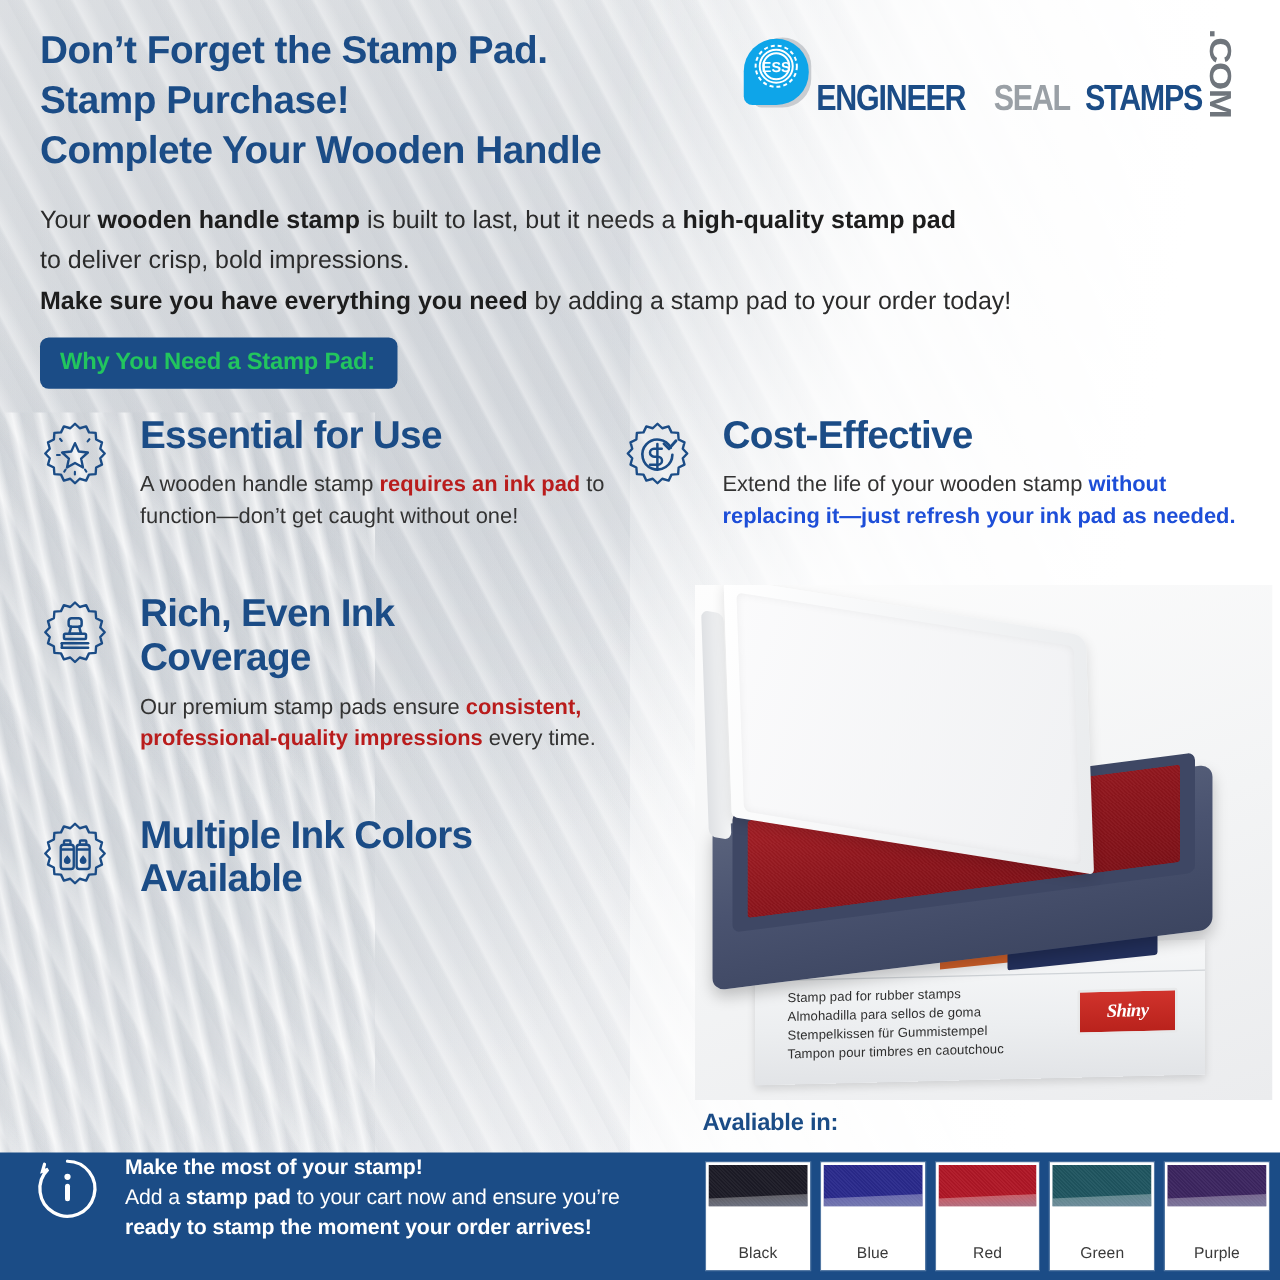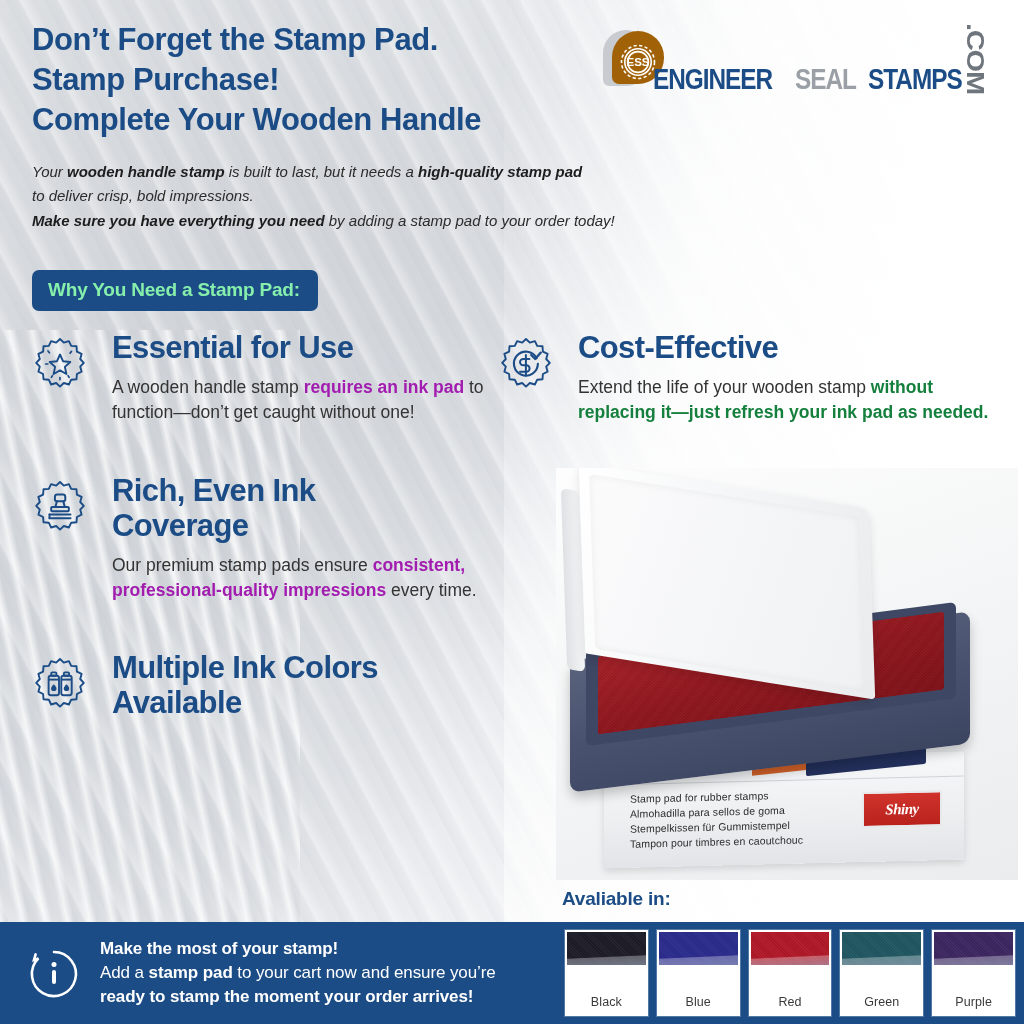--- a/index.html
+++ b/index.html
@@ -53,71 +53,71 @@
   }
   .headline .l{ display:block; white-space:nowrap; }
 
   .logo{ position:absolute; right:0px; top:3px; display:flex; align-items:center; }
   .logo-badge{ position:relative; width:56px; height:56px; flex:0 0 auto; }
   .logo-shadow{
     position:absolute; left:10px; top:0; width:46px; height:56px;
     background:#b9bdc3; border-radius:23px 23px 23px 6px; opacity:.75;
   }
   .logo-disc{
-    position:absolute; left:19px; top:1px; width:52px; height:53px;
-    background:#a16207; border-radius:26px 26px 26px 7px;
-    display:flex; align-items:flex-end; justify-content:center;
+    position:absolute; left:2px; top:1px; width:52px; height:53px;
+    background:#0ea5e9; border-radius:26px 26px 26px 7px;
+    display:flex; align-items:flex-start; justify-content:center;
   }
   .logo-word{ margin-left:4px; display:flex; align-items:flex-end; }
   .logo-word span{
     font-size:29px; font-weight:700; letter-spacing:-1.2px; line-height:1;
     font-stretch:condensed; transform:scaleX(.84); transform-origin:left bottom;
   }
   .lw-a{ color:#1b4c86; }
   .lw-b{ color:#9aa0a6; }
   .lw-c{ color:#1b4c86; }
   .logo-dotcom{
     writing-mode:vertical-rl; font-size:9px; font-weight:700; color:#6f757c;
     letter-spacing:.5px; margin-left:-16px; line-height:1; transform:translateY(-3px);
   }
 
   
   .intro{
     position:absolute; left:32px; top:160px; width:880px;
-    font-size:15px; line-height:1.62; color:#2b2b2b;font-style:italic;
+    font-size:20px; line-height:1.62; color:#2b2b2b;
   }
   .intro b{ color:#1d1d1d; }
 
   
   .pill{
     position:absolute; left:32px; top:270px;
-    background:#1b4c86; color:#86efac; border-radius:7px;
+    background:#1b4c86; color:#22c55e; border-radius:7px;
     padding:9px 18px 10px 16px; font-size:19px; font-weight:700;
     letter-spacing:-.2px;
   }
 
   
   .col-left{ position:absolute; left:24px; top:330px; width:500px; }
   .col-right{ position:absolute; left:490px; top:330px; width:520px; }
 
   .feature{ position:relative; margin-bottom:26px; }
   .f-icon{ position:absolute; left:6px; top:6px; width:60px; height:60px; }
   .f-title{
     margin-left:88px; font-size:31px; line-height:1.13; font-weight:700;
     color:#1b4c86; letter-spacing:-.6px;
   }
   .f-body{
     margin-left:88px; margin-top:10px; width:calc(100% - 96px);
     font-size:17.5px; line-height:1.42; color:#333333;
   }
-  .f-body b{ color:#a21caf; }
+  .f-body b{ color:#b91c1c; }
 
   .right-body{ margin-left:88px; margin-top:10px; width:430px;
     font-size:17.5px; line-height:1.43; color:#333333; }
-  .right-body b{ color:#15803d; }
+  .right-body b{ color:#1d4ed8; }
 
   
   .photo{
     position:absolute; left:556px; top:468px; width:462px; height:412px;
     overflow:hidden;
   }
   .ph-bg{ position:absolute; inset:0;
     background:linear-gradient(160deg,#fdfdfd 0%,#f3f4f5 55%,#ebecee 100%); }
   .ph-box{
     position:absolute; left:48px; top:288px; width:360px; height:108px;
@@ -210,21 +210,21 @@
     background-image:repeating-linear-gradient(45deg,rgba(255,255,255,.08) 0 1px,rgba(0,0,0,.08) 1px 2px);
   }
   .sw-label{
     height:25px; background:#ffffff; color:#3a3a3a; font-size:12.5px;
     display:flex; align-items:center; justify-content:center; letter-spacing:.1px;margin-top:24px;
   }
 
   
   .cta{
     position:absolute; left:0; top:922px; width:556px; height:102px;
-    background:#1b4c86; display:flex; align-items:center;
+    background:#1b4c86; display:flex; 
   }
   .cta-icon{ width:56px; height:56px; margin-left:26px; flex:0 0 auto; }
   .cta-text{
     margin-left:18px; color:#ffffff; font-size:17px; line-height:1.42;
     letter-spacing:-.1px;
   }
   .cta-text .b1{ font-weight:700; }
 </style>
 </head>
 <body>

